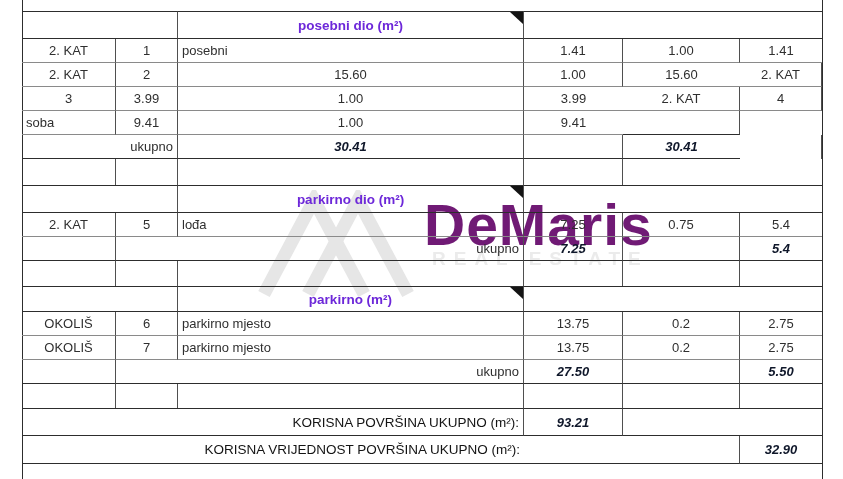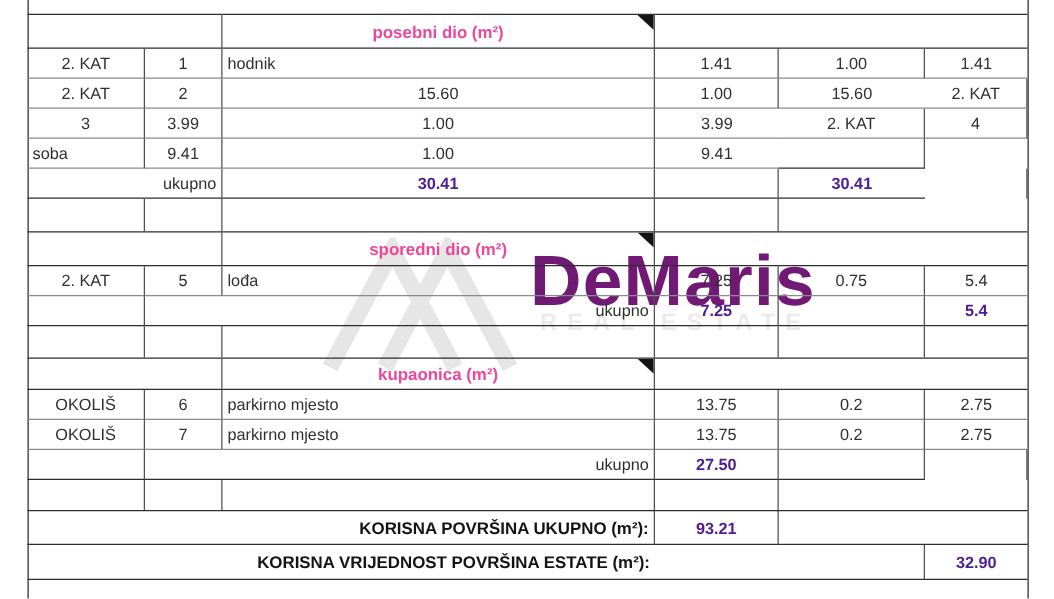--- a/index.html
+++ b/index.html
@@ -30,29 +30,29 @@
   .cell{
     display:flex;align-items:center;justify-content:center;
     font-size:13px;color:#2f2f2f;box-sizing:border-box;
     border-right:1px solid #4f4f4f;border-bottom:1px solid #8a8a8a;
     white-space:nowrap;overflow:hidden;
   }
   .sp2{grid-column:span 2;}
   .sp3{grid-column:span 3;}
   .left{justify-content:flex-start;padding-left:4px;}
   .right{justify-content:flex-end;padding-right:4px;}
-  .bold{font-weight:bold;color:#4c1d95;}
+  .bold{font-weight:bold;color:#0f172a;font-style:italic;}
   .t-dark{border-top:1px solid #2d2d2d;}
   .b-dark{border-bottom-color:#2d2d2d;}
   .no-b{border-bottom:none;}
   .no-r{border-right:none;}
-  .hdr{font-weight:bold;font-size:13.5px;color:#ec4899;position:relative;}
+  .hdr{font-weight:bold;font-size:13.5px;color:#6d28d9;position:relative;}
   .tri{position:absolute;top:0;right:0;width:0;height:0;
     border-top:12px solid #141414;border-left:13px solid transparent;}
-  .sum{font-weight:bold;font-size:13.5px;color:#141414;}
+  .sum{font-weight:normal;font-size:13.5px;color:#141414;}
 </style>
 </head>
 <body>
 
 <div class="sheet">
 
   <div class="wm">
     <svg class="wm-logo" width="160" height="110" viewBox="0 0 160 110">
       <path d="M8 104 L58 10 L108 104" fill="none" stroke="#e6e6e6" stroke-width="13"></path>
       <path d="M52 104 L102 10 L152 104" fill="none" stroke="#e6e6e6" stroke-width="13"></path>
@@ -68,21 +68,21 @@
 
     <div class="cell sp2 t-dark b-dark"></div>
     <div class="cell hdr t-dark b-dark">
       <span>posebni dio (m²)</span>
       <span class="tri"></span>
     </div>
     <div class="cell sp3 t-dark b-dark no-r"></div>
 
     <div class="cell">2. KAT</div>
     <div class="cell">1</div>
-    <div class="cell left">hodnik</div>
+    <div class="cell left">posebni</div>
     <div class="cell">1.41</div>
     <div class="cell">1.00</div>
     <div class="cell no-r">1.41</div>
 
     <div class="cell">2. KAT</div>
     <div class="cell">2</div>
     <div class="cell">15.60</div>
     <div class="cell">1.00</div>
     <div class="cell no-r">15.60</div>
 
@@ -107,21 +107,21 @@
 
     <div class="cell no-b"></div>
     <div class="cell no-b"></div>
     <div class="cell no-b"></div>
     <div class="cell no-b"></div>
     <div class="cell no-b"></div>
     <div class="cell no-b no-r"></div>
 
     <div class="cell sp2 t-dark b-dark"></div>
     <div class="cell hdr t-dark b-dark">
-      <span>sporedni dio (m²)</span>
+      <span>parkirno dio (m²)</span>
       <span class="tri"></span>
     </div>
     <div class="cell sp3 t-dark b-dark no-r"></div>
 
     <div class="cell">2. KAT</div>
     <div class="cell">5</div>
     <div class="cell left">lođa</div>
     <div class="cell">7.25</div>
     <div class="cell">0.75</div>
     <div class="cell no-r">5.4</div>
@@ -134,21 +134,21 @@
 
     <div class="cell no-b"></div>
     <div class="cell no-b"></div>
     <div class="cell no-b"></div>
     <div class="cell no-b"></div>
     <div class="cell no-b"></div>
     <div class="cell no-b no-r"></div>
 
     <div class="cell sp2 t-dark b-dark"></div>
     <div class="cell hdr t-dark b-dark">
-      <span>kupaonica (m²)</span>
+      <span>parkirno (m²)</span>
       <span class="tri"></span>
     </div>
     <div class="cell sp3 t-dark b-dark no-r"></div>
 
     <div class="cell">OKOLIŠ</div>
     <div class="cell">6</div>
     <div class="cell left">parkirno mjesto</div>
     <div class="cell">13.75</div>
     <div class="cell">0.2</div>
     <div class="cell no-r">2.75</div>
@@ -157,30 +157,31 @@
     <div class="cell">7</div>
     <div class="cell left">parkirno mjesto</div>
     <div class="cell">13.75</div>
     <div class="cell">0.2</div>
     <div class="cell no-r">2.75</div>
 
     <div class="cell b-dark"></div>
     <div class="cell sp2 right b-dark">ukupno</div>
     <div class="cell bold b-dark">27.50</div>
     <div class="cell b-dark"></div>
+    <div class="cell bold b-dark no-r">5.50</div>
 
     <div class="cell no-b"></div>
     <div class="cell no-b"></div>
     <div class="cell no-b"></div>
     <div class="cell no-b"></div>
     <div class="cell no-b"></div>
     <div class="cell no-b no-r"></div>
 
     <div class="cell sp3 right sum t-dark b-dark">KORISNA POVRŠINA UKUPNO (m²):</div>
     <div class="cell bold t-dark b-dark">93.21</div>
     <div class="cell sp2 t-dark b-dark no-r"></div>
 
-    <div class="cell sp3 right sum b-dark no-r">KORISNA VRIJEDNOST POVRŠINA ESTATE (m²):</div>
+    <div class="cell sp3 right sum b-dark no-r">KORISNA VRIJEDNOST POVRŠINA UKUPNO (m²):</div>
     <div class="cell sp2 b-dark"></div>
     <div class="cell bold b-dark no-r">32.90</div>
 
   </div>
 </div>
 
 </body></html>

